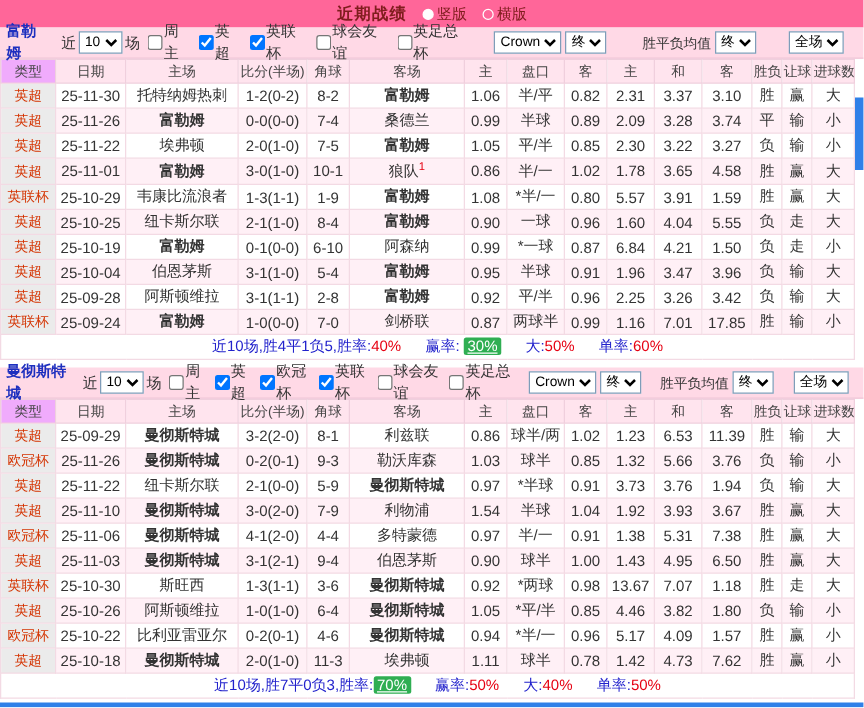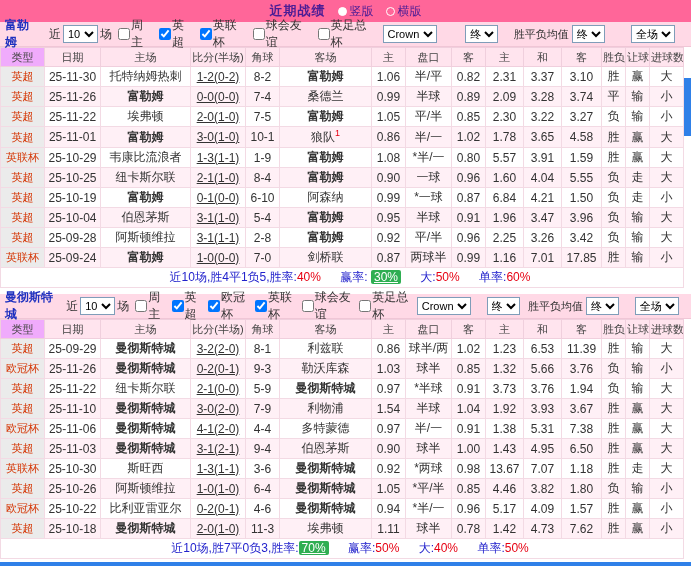--- a/index.html
+++ b/index.html
@@ -1,47 +1,47 @@
 <!DOCTYPE html>
 <html><head>
 <meta charset="utf-8">
 <style>
   *{box-sizing:border-box;}
   html,body{margin:0;padding:0;background:#fff;}
   body{font-family:"Liberation Sans","DejaVu Sans",sans-serif;}
   .page{position:relative;width:691px;height:566px;overflow:hidden;background:#fff;}
 
   
-  .topbar{height:22px;background:#ff6699;display:flex;align-items:center;justify-content:center;gap:12px;color:#4c1d95;}
+  .topbar{height:22px;background:#ff6699;display:flex;align-items:center;justify-content:center;gap:12px;color:#7f1d1d;}
   .topbar .title{font-weight:bold;font-size:13px;letter-spacing:1px;}
   .radio-opt{display:inline-flex;align-items:center;gap:3px;font-size:12px;cursor:pointer;}
   .dot{width:9px;height:9px;border:1px solid #fff;border-radius:50%;display:inline-block;}
   .dot.sel{background:#fff;}
 
   
   .teambar{height:25px;background:#ffd9e6;display:flex;align-items:center;padding:0 5px;font-size:12px;color:#333;border-bottom:1px solid #f0c6d6;}
   .teamname{color:#1d2fbf;font-weight:bold;margin-right:8px;cursor:pointer;}
   .near{display:inline-flex;align-items:center;gap:2px;margin-right:6px;}
   .filters{display:inline-flex;align-items:center;}
   .filters label{display:inline-flex;align-items:center;margin-right:4px;cursor:pointer;}
   .filters input{width:12px;height:12px;margin:0 1px 0 0;}
   select{font-size:11px;height:18px;border:1px solid #7f9db9;background:#fff;padding:0;}
   .grp{display:flex;align-items:center;justify-content:center;gap:3px;}
-  .g1{margin-left:auto;width:116px;justify-content:space-between;}
+  .g1{margin-left:auto;width:116px;}
   .g2{width:122px;font-size:11px;}
   .g3{width:66px;align-items:center;}
 
   
   table.grid{border-collapse:collapse;table-layout:fixed;width:683px;text-align:center;font-size:12px;}
   .grid th{background:#ffe4ee;height:19px;font-weight:normal;font-size:11px;color:#444;border:1px solid #f0cfdd;overflow:hidden;white-space:nowrap;}
   .grid th.th-type{background:#f0abfc;}
   .grid td{height:19px;border:1px solid #f3dae4;overflow:hidden;white-space:nowrap;color:#333;background:#fff;}
   .grid tbody tr:nth-child(even) td{background:#fff0f6;}
   .grid td.c-league{background:#ebebeb !important;color:#d43300;font-size:11px;}
-  .c-score{color:#e60012;text-decoration:underline;}
+  .c-score{color:#e60012;}
   .c-hcp{color:#cc2200;}
   .c-home,.c-away{color:#2135b3;cursor:pointer;}
   .c-corners{color:#555;}
   .focus{font-weight:bold;}
   sup.rc{color:#e60012;font-size:9px;}
   .red{color:#e60012;}.green{color:#1d9e3f;}.blue{color:#2222ee;}
 
   .summary{height:21px;background:#fff !important;color:#2222cc;font-size:12px;}
   .summary .t{color:#2222cc;margin-left:16px;}
   .summary .r{color:#e60012;}

